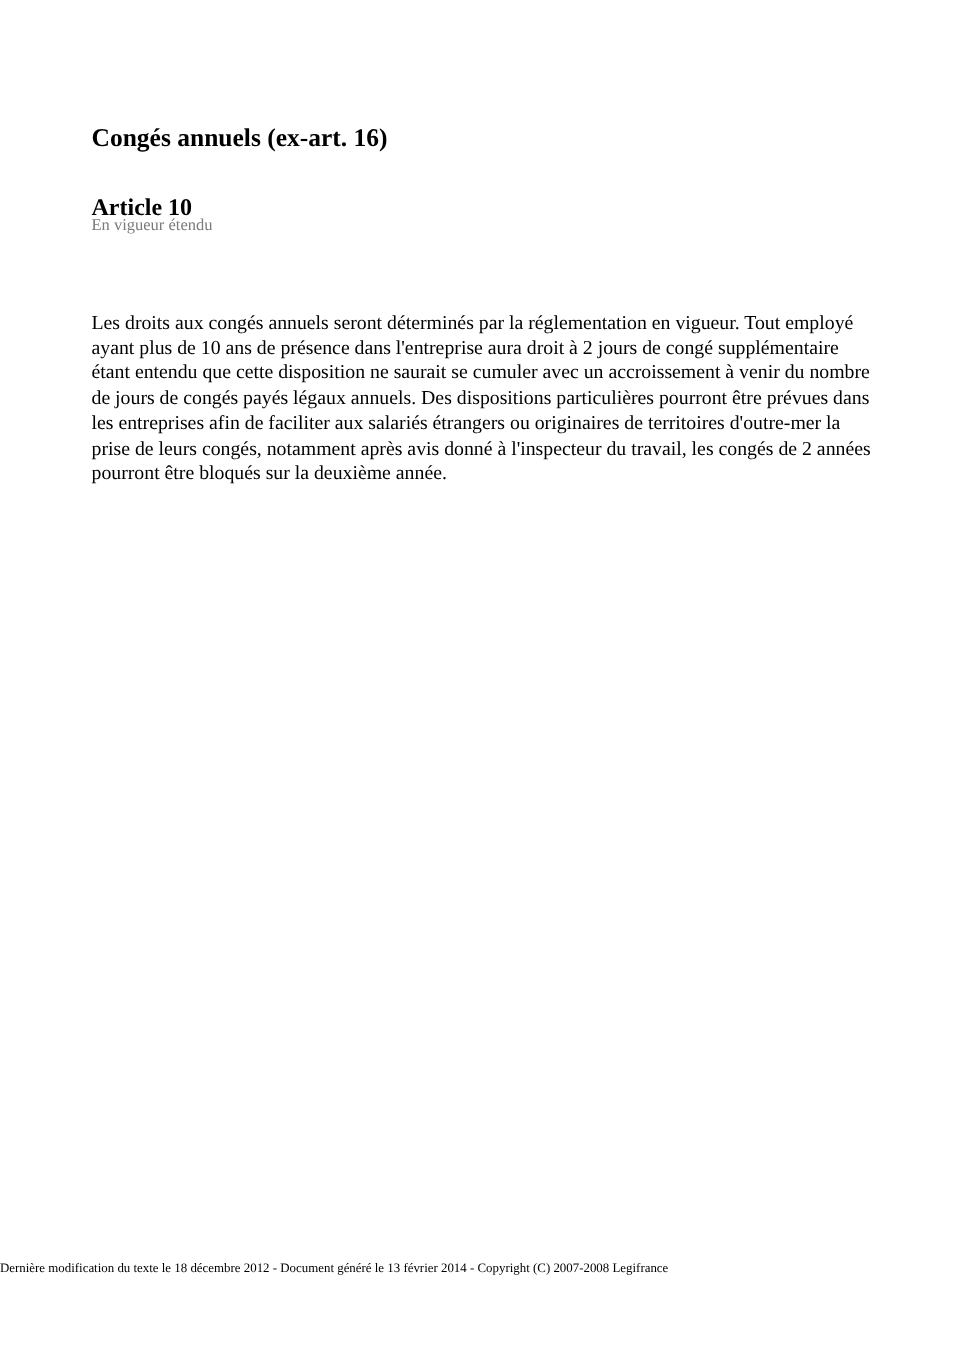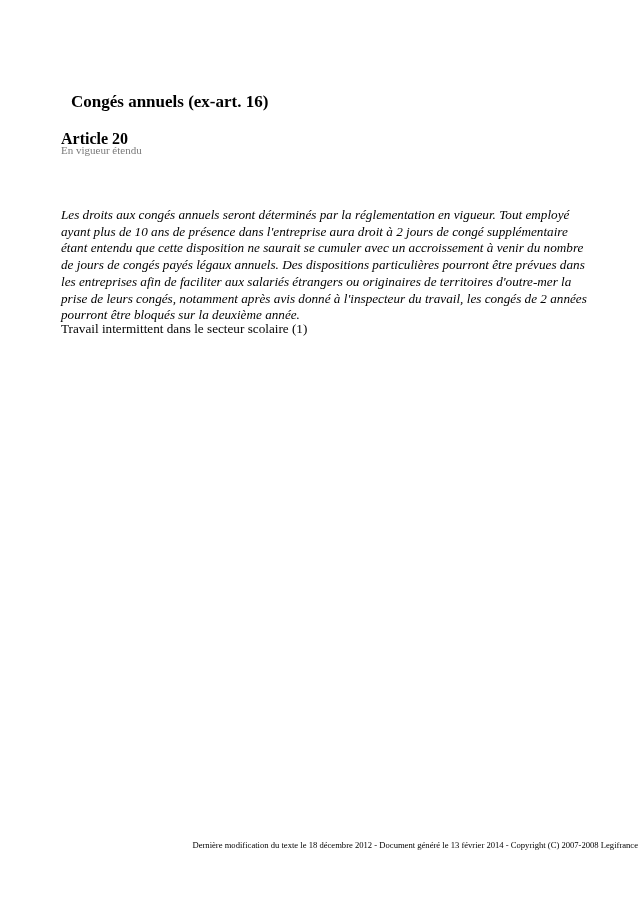--- a/index.html
+++ b/index.html
@@ -2,47 +2,46 @@
 <html><head>
   <meta charset="utf-8">
   <style>
     html, body { margin: 0; padding: 0; }
     body {
       width: 638px; height: 903px; background: #ffffff; position: relative; overflow: hidden;
       font-family: "Liberation Serif", "DejaVu Serif", serif; color: #000;
     }
     .page { position: absolute; left: 0; top: 0; width: 638px; height: 903px; }
     .section-title {
-      position: absolute; left: 61px; top: 82px; margin: 10px;
+      position: absolute; left: 61px; top: 82px; margin: 0;
       font-size: 17px; font-weight: bold; line-height: 20px; white-space: nowrap;
     }
     .article-title {
       position: absolute; left: 61px; top: 130px; margin: 0;
       font-size: 16px; font-weight: bold; line-height: 17px; white-space: nowrap;
     }
     .meta {
       position: absolute; left: 61px; width: 520px; color: #7a7a7a; font-size: 11px; line-height: 15px;
     }
     .meta.status { top: 143px; white-space: nowrap; }
     .meta.modif { top: 156px; }
     .body-para {
       position: absolute; left: 61px; width: 526px; margin: 0;
       font-size: 13.2px; line-height: 16.7px;
     }
-    .p1 { top: 207px; font-style: italic; }
+    .p1 { top: 207px; }
     .p2 { top: 321px; white-space: nowrap; }
     .p3 { top: 349px; white-space: nowrap; }
     .footer {
-      position: absolute; left: 0; width: 638px; top: 840px; text-align: right;
+      position: absolute; left: 0; width: 638px; top: 840px; text-align: left;
       font-size: 8.6px; line-height: 11px; color: #000; white-space: nowrap;
     }
   </style>
 </head>
 <body>
 
 <div class="page">
   <h2 class="section-title">Congés annuels (ex-art. 16)</h2>
-  <h3 class="article-title">Article 20</h3>
+  <h3 class="article-title">Article 10</h3>
   <div class="meta status">En vigueur étendu</div>
   <p class="body-para p1">Les droits aux congés annuels seront déterminés par la réglementation en vigueur. Tout employé ayant plus de 10 ans de présence dans l'entreprise aura droit à 2 jours de congé supplémentaire étant entendu que cette disposition ne saurait se cumuler avec un accroissement à venir du nombre de jours de congés payés légaux annuels. Des dispositions particulières pourront être prévues dans les entreprises afin de faciliter aux salariés étrangers ou originaires de territoires d'outre-mer la prise de leurs congés, notamment après avis donné à l'inspecteur du travail, les congés de 2 années pourront être bloqués sur la deuxième année.</p>
-  <p class="body-para p2">Travail intermittent dans le secteur scolaire (1)</p>
   <div class="footer">Dernière modification du texte le 18 décembre 2012 - Document généré le 13 février 2014 - Copyright (C) 2007-2008 Legifrance</div>
 </div>
 
 </body></html>

